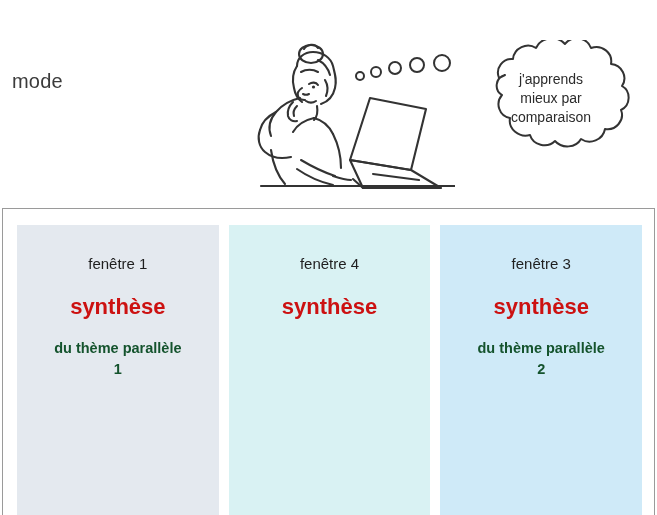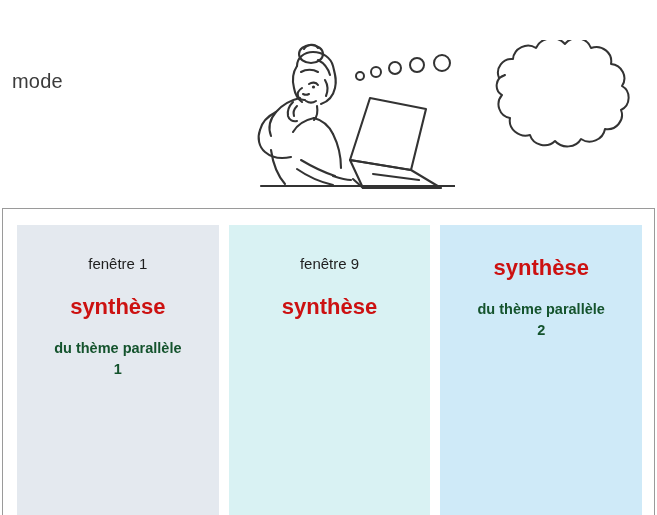--- a/index.html
+++ b/index.html
@@ -199,42 +199,48 @@
                  c11 1 17 13 11 22
                  c9 5 9 19 -1 24
                  c4 10 -5 21 -16 19
                  c-2 11 -15 16 -24 10
                  c-5 9 -19 10 -26 2
                  c-8 8 -22 4 -25 -6
                  c-11 3 -22 -6 -20 -17
                  c-11 -2 -15 -15 -8 -23
                  c-8 -5 -7 -17 3 -20 Z"></path>
       </svg>
+      <div class="bubble-text">
+        <div>j'apprends</div>
+        <div>mieux par</div>
+        <div>comparaison</div>
+      </div>
     </div>
   </div>
 
   <div class="panel">
 
     <div class="columns">
 
       <div class="col c1">
         <div class="col-title">fenêtre 1</div>
         <div class="col-synth">synthèse</div>
         <div class="col-sub">
           <div>du thème parallèle</div>
           <div>1</div>
         </div>
       </div>
 
       <div class="col c2">
-        <div class="col-title">fenêtre 9</div>
+        <div class="col-title">fenêtre 4</div>
         <div class="col-synth">synthèse</div>
       </div>
 
       <div class="col c3">
+        <div class="col-title">fenêtre 3</div>
         <div class="col-synth">synthèse</div>
         <div class="col-sub">
           <div>du thème parallèle</div>
           <div>2</div>
         </div>
       </div>
     </div>
 
   </div>
 

